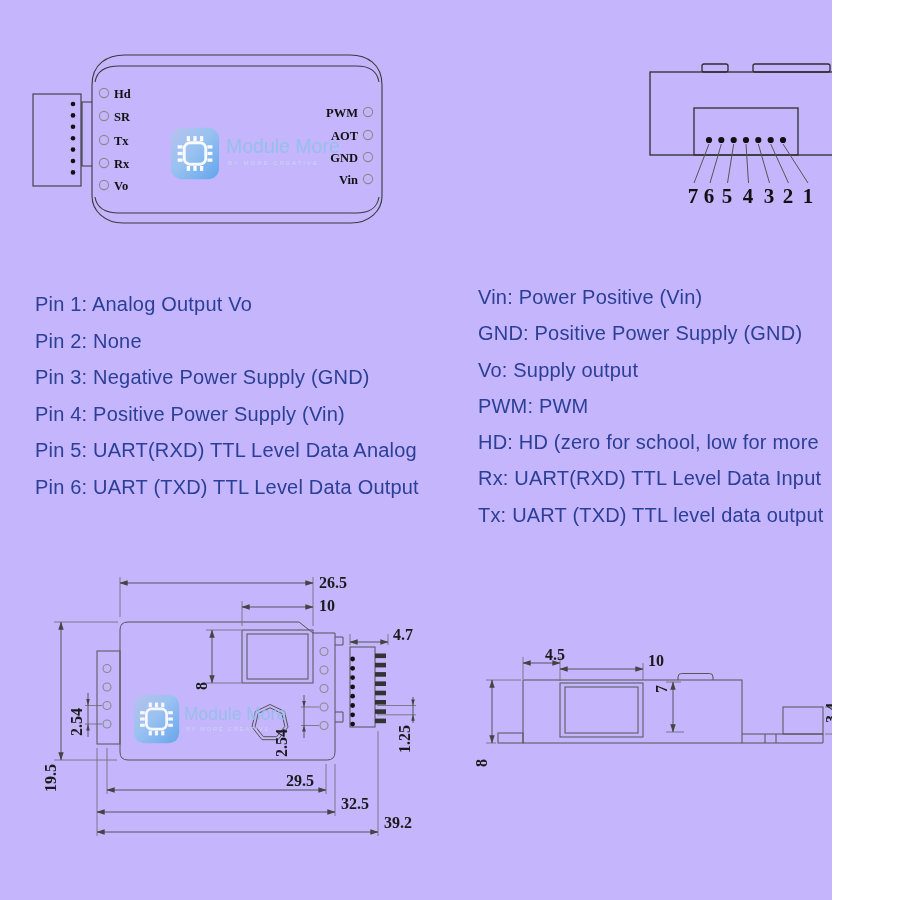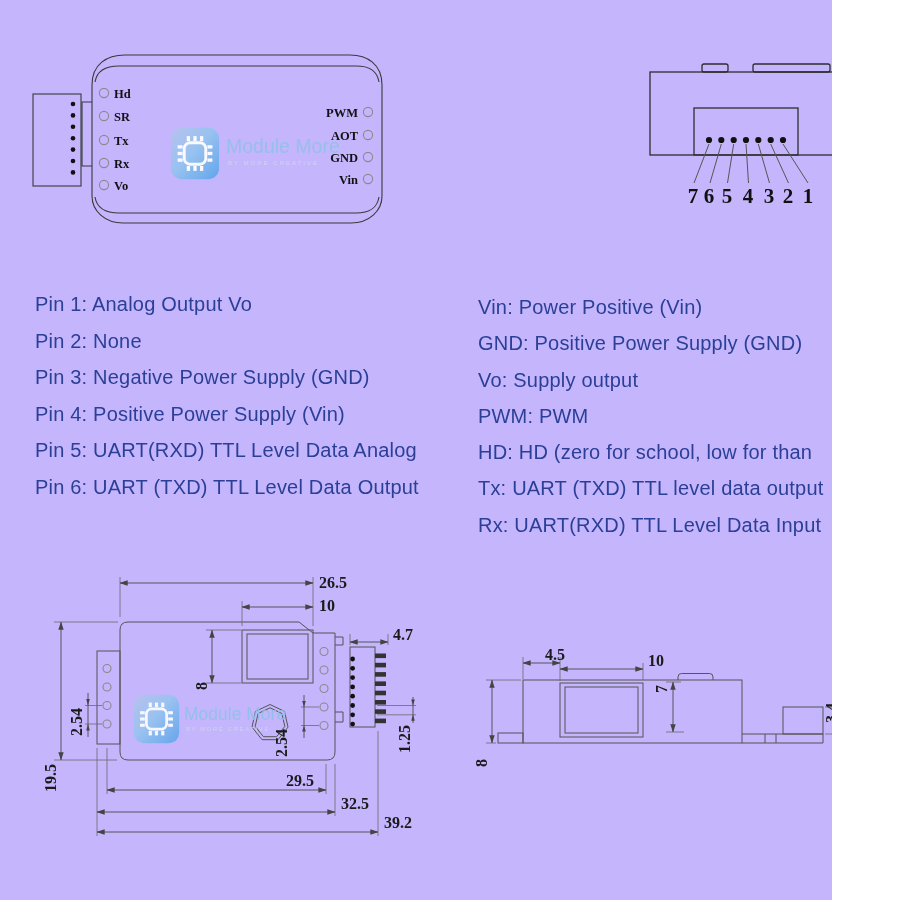--- a/index.html
+++ b/index.html
@@ -2,21 +2,21 @@
 <html><head>
 <meta charset="utf-8">
 <style>
   html,body{margin:0;padding:0;background:#ffffff;}
   #stage{position:relative;width:832px;height:900px;background:#c4b5fd;overflow:hidden;
          font-family:"Liberation Sans",sans-serif;text-decoration:underline;}
   svg{position:absolute;left:0;top:0;}
   .desc-col{position:absolute;color:#2b3f96;font-size:20px;font-weight:500;letter-spacing:.2px;
             white-space:nowrap;}
   #pin-desc-col{left:35px;top:286px;line-height:36.5px;}
-  #signal-desc-col{left:478px;top:289px;line-height:36.3px;}
+  #signal-desc-col{left:478px;top:279px;line-height:36.3px;}
   
   .mline{stroke:#3a3a3a;stroke-width:1.1;fill:none;}
   .cline{stroke:#2e2e2e;stroke-width:1.3;fill:none;}
   .dline{stroke:#555;stroke-width:1;fill:none;}
   .ext{stroke:#6a6a6a;stroke-width:.8;fill:none;}
   .dim{stroke:#4a4a4a;stroke-width:.9;fill:none;}
   .dimtxt{font-family:"Liberation Serif",serif;font-size:16px;font-weight:600;fill:#1a1a1a;}
   .pintxt{font-family:"Liberation Serif",serif;font-size:12.5px;font-weight:700;fill:#111;}
   .numtxt{font-family:"Liberation Serif",serif;font-size:21px;font-weight:600;fill:#111;}
   .holedot{fill:#111;stroke:none;}
@@ -294,18 +294,18 @@
     <div>Pin 4: Positive Power Supply (Vin)</div>
     <div>Pin 5: UART(RXD) TTL Level Data Analog</div>
     <div>Pin 6: UART (TXD) TTL Level Data Output</div>
   </div>
 
   <div class="desc-col" id="signal-desc-col">
     <div>Vin: Power Positive (Vin)</div>
     <div>GND: Positive Power Supply (GND)</div>
     <div>Vo: Supply output</div>
     <div>PWM: PWM</div>
-    <div>HD: HD (zero for school, low for than</div>
+    <div>HD: HD (zero for school, low for more</div>
+    <div>Rx: UART(RXD) TTL Level Data Input</div>
     <div>Tx: UART (TXD) TTL level data output</div>
-    <div>Rx: UART(RXD) TTL Level Data Input</div>
   </div>
 
 </div>
 
 </body></html>

